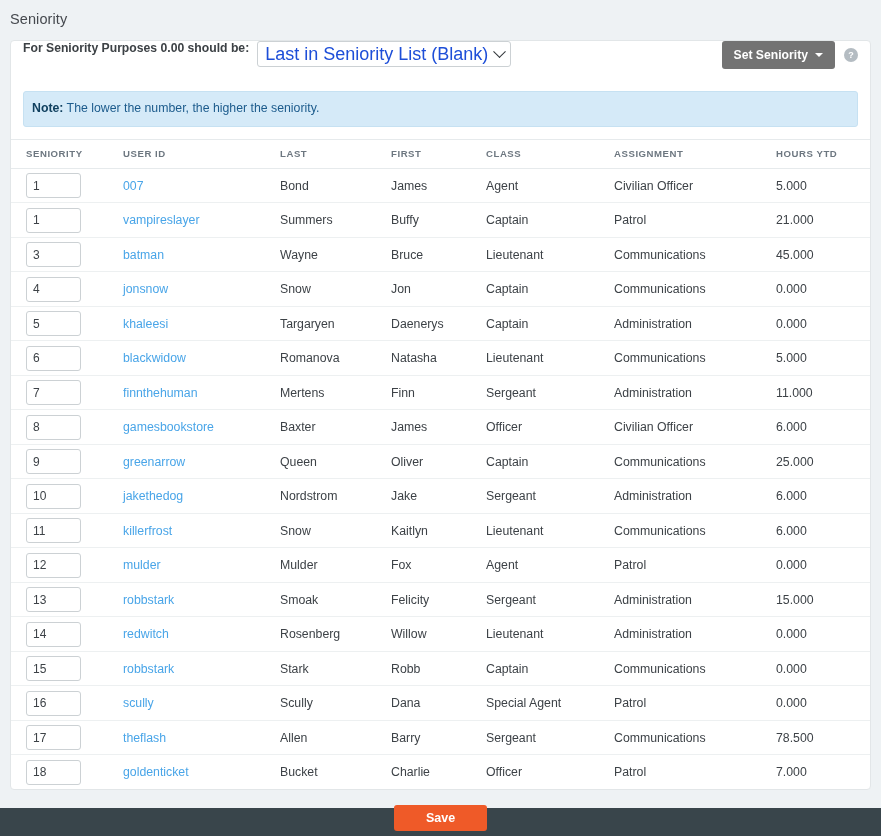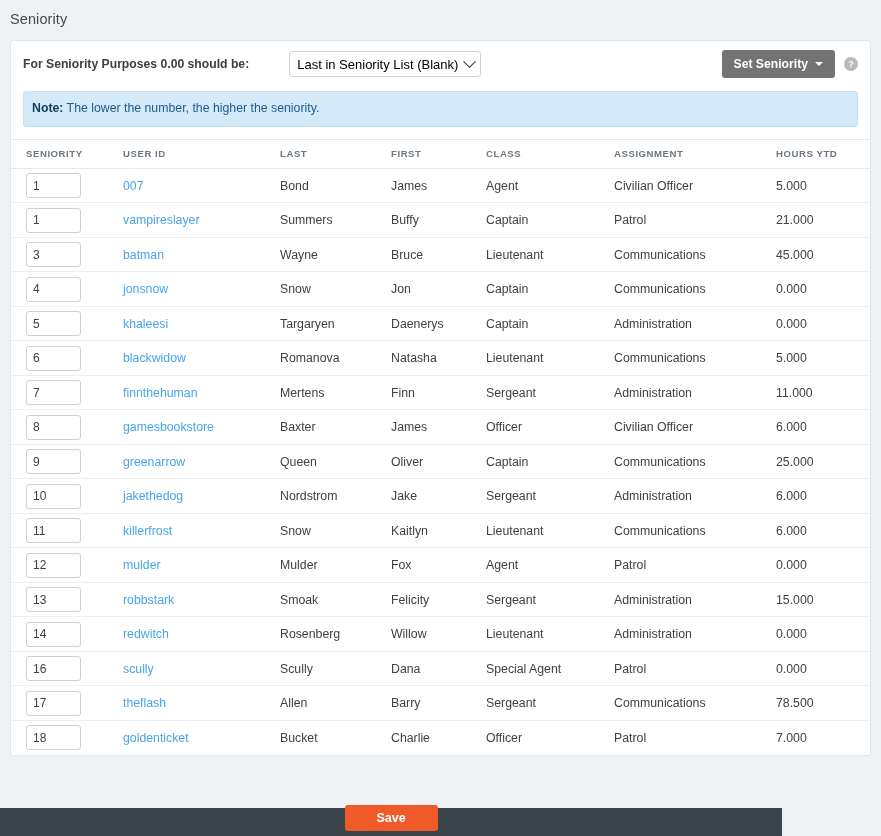--- a/index.html
+++ b/index.html
@@ -27,43 +27,42 @@
     left: 10px; top: 40px;
     width: 861px;
     background: #ffffff;
     border: 1px solid #e2e6e8;
     border-radius: 4px;
   }
 
   
   .card-top {
     display: flex;
-    align-items: center;
+    align-items: flex-start;
     padding: 0 12px 0 12px;
     height: 46px;
-    gap: 32px;
   }
   .ctrl-label {
     font-size: 12.2px;
     font-weight: bold;
     color: #3c4145;
     margin-right: 8px;
     white-space: nowrap;
   }
   .select-box {
     position: relative;
     display: inline-flex;
     align-items: center;
     height: 26px;
     padding: 0 22px 0 7px;
     border: 1px solid #ccd1d4;
     border-radius: 3px;
     background: #fff;
-    font-size: 13px;
-    color: #000000;
+    font-size: 18px;
+    color: #1d4ed8;
     cursor: pointer;
     white-space: nowrap;
   }
   .select-box .chev {
     position: absolute;
     right: 6px;
     width: 9px; height: 9px;
     border-right: 1.6px solid #31363a;
     border-bottom: 1.6px solid #31363a;
     transform: rotate(45deg) translate(-2px,-2px);
@@ -174,21 +173,21 @@
     color: #49a5e8;
     text-decoration: none;
     font-size: 12.3px;
     cursor: pointer;
   }
 
   
   .footer {
     position: absolute;
     left: 0; bottom: 0;
-    width: 782px;
+    width: 881px;
     height: 28px;
     background: #39454b;
     display: flex;
     align-items: center;
     justify-content: center;
   }
   .btn-save {
     background: #ef5a28;
     color: #ffffff;
     font-size: 12.5px;
@@ -365,20 +364,29 @@
           <tr>
             <td class="c-sen"><input type="text" class="sen-input" value="14" style=""></td>
             <td class="c-user"><a class="user-link">redwitch</a></td>
             <td class="c-last">Rosenberg</td>
             <td class="c-first">Willow</td>
             <td class="c-class">Lieutenant</td>
             <td class="c-asgn">Administration</td>
             <td class="c-hrs">0.000</td>
           </tr>
           <tr>
+            <td class="c-sen"><input type="text" class="sen-input" value="15" style=""></td>
+            <td class="c-user"><a class="user-link">robbstark</a></td>
+            <td class="c-last">Stark</td>
+            <td class="c-first">Robb</td>
+            <td class="c-class">Captain</td>
+            <td class="c-asgn">Communications</td>
+            <td class="c-hrs">0.000</td>
+          </tr>
+          <tr>
             <td class="c-sen"><input type="text" class="sen-input" value="16" style=""></td>
             <td class="c-user"><a class="user-link">scully</a></td>
             <td class="c-last">Scully</td>
             <td class="c-first">Dana</td>
             <td class="c-class">Special Agent</td>
             <td class="c-asgn">Patrol</td>
             <td class="c-hrs">0.000</td>
           </tr>
           <tr>
             <td class="c-sen"><input type="text" class="sen-input" value="17" style=""></td>

